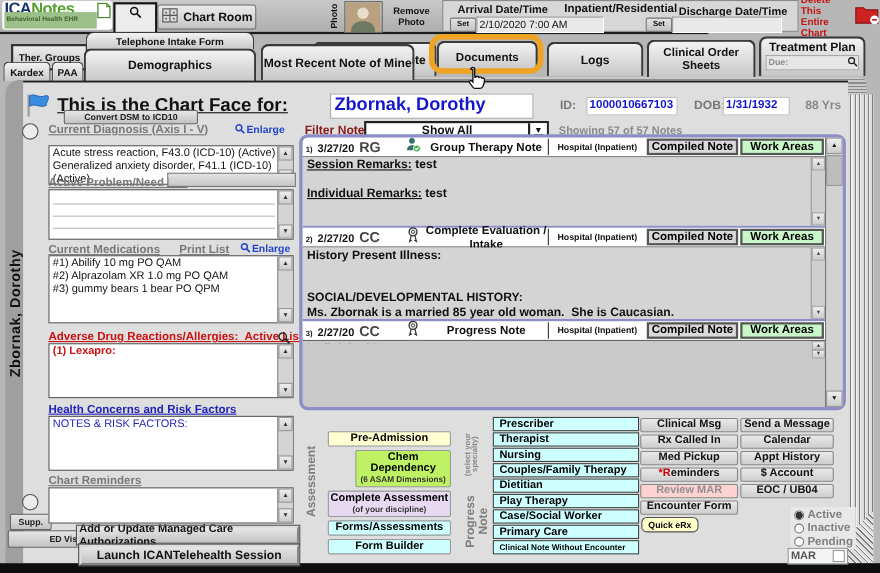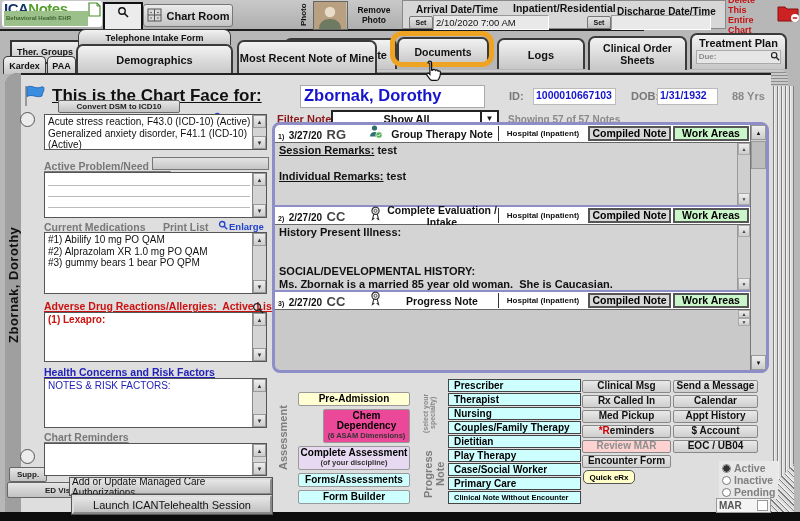--- a/index.html
+++ b/index.html
@@ -69,21 +69,21 @@
   .sbox{position:absolute;left:44px;width:223px;background:#fff;border:1px solid #555;z-index:8;box-sizing:border-box;}
   .sbox .content{position:absolute;left:0;top:0;right:13px;bottom:0;padding:1px 3px;overflow:hidden;font-size:10px;line-height:11.5px;}
   .vscroll{position:absolute;right:0;top:0;bottom:0;width:13px;background:#d4d4d4;border-left:1px solid #888;display:flex;flex-direction:column;justify-content:space-between;align-items:stretch;}
   .vscroll .arr{height:11px;background:linear-gradient(#eee,#ccc);border:1px solid #999;font-size:6px;display:flex;align-items:center;justify-content:center;color:#333;}
   .prob-row{height:10px;border-bottom:1px solid #bbb;}
   .line{white-space:nowrap;}
   .red{color:#cc1111;font-weight:bold;}
   .blue{color:#2222bb;}
   .problem-btn{position:absolute;left:152px;top:157px;width:115px;height:11px;background:linear-gradient(#e3e3e3,#c6c6c6);border:1px solid #777;z-index:9;}
   .mag-right{position:absolute;left:252px;top:300px;z-index:9;}
-  .wide-btn{position:absolute;background:linear-gradient(#e6e6e6,#c2c2c2);border:2px outset #ddd;outline:1px solid #555;font-weight:normal;display:flex;align-items:center;justify-content:center;z-index:9;}
+  .wide-btn{position:absolute;background:linear-gradient(#e6e6e6,#c2c2c2);border:2px outset #ddd;outline:1px solid #555;font-weight:bold;display:flex;align-items:center;justify-content:center;z-index:9;}
   
   .filter-label{position:absolute;left:277px;top:113px;font-size:11px;font-weight:bold;color:#8b1a1a;z-index:8;}
   .filter-dd{position:absolute;left:331px;top:110px;width:168px;height:17px;background:#fff;border:2px solid #222;z-index:8;display:flex;align-items:center;box-sizing:border-box;text-decoration:underline;}
   .filter-dd .val{flex:1;text-align:center;font-size:11px;font-weight:bold;}
   .filter-dd .dda{width:15px;height:100%;border-left:2px solid #222;display:flex;align-items:center;justify-content:center;font-size:8px;background:#fff;}
   .showing{position:absolute;left:508px;top:114px;font-size:10px;font-weight:bold;color:#8a8a8a;z-index:8;}
   .notes-panel{position:absolute;left:272px;top:122px;width:497px;height:251px;border:3px solid #8d8dc8;border-radius:8px;background:#c9c9c9;z-index:8;box-sizing:border-box;display:flex;}
   .notes-list{flex:1;display:flex;flex-direction:column;overflow:hidden;border-radius:5px 0 0 5px;}
   .panel-scroll{width:15px;background:#d2d2d2;border-left:1px solid #777;display:flex;flex-direction:column;}
   .panel-scroll .arr{height:13px;background:linear-gradient(#eee,#ccc);border:1px solid #999;font-size:6px;display:flex;align-items:center;justify-content:center;}
@@ -243,21 +243,21 @@
 
   <div class="convert-btn mini-gray-btn">Convert DSM to ICD10</div>
   <div class="sb-label" style="top:112px;">Current Diagnosis (Axis I - V)</div>
   <div class="enlarge" style="left:213px;top:112px;">
     <span><svg width="10" height="10" viewBox="0 0 12 12">
           <circle cx="5" cy="5" r="3.2" fill="none" stroke="#2244cc" stroke-width="1.6"></circle>
           <line x1="7.5" y1="7.5" x2="11" y2="11" stroke="#2244cc" stroke-width="1.8"></line>
         </svg></span>
     <span>Enlarge</span>
   </div>
-  <div class="sbox" style="top:114px;height:36px;">
+  <div class="sbox" style="top:132px;height:36px;">
     <div class="content" id="diag-lines">
         <div class="line">Acute stress reaction, F43.0 (ICD-10) (Active)</div>
         <div class="line">Generalized anxiety disorder, F41.1 (ICD-10)</div>
         <div class="line">(Active)</div>
       </div>
     <div class="vscroll">
         <span class="arr">▲</span>
         <span class="arr">▼</span>
       </div>
   </div>
@@ -419,21 +419,21 @@
       <span class="track"></span>
       <span class="arr">▼</span>
     </div>
   </div>
 
   <div class="vlabel" style="left:277px;top:390px;height:95px;font-size:11px;">Assessment</div>
   <div class="assess-wrap" id="assess-btns">
       <button class="abtn" style="background: rgb(255, 255, 210);">
         <div class="al">Pre-Admission</div>
       </button>
-      <button class="abtn" style="background: #ec4899; margin-left: 25px;">
+      <button class="abtn" style="background: #bef264; margin-left: 25px;">
         <div class="al">Chem Dependency</div>
         <div class="asub">(6 ASAM Dimensions)</div>
       </button>
       <button class="abtn" style="background: rgb(231, 217, 241);">
         <div class="al">Complete Assessment</div>
         <div class="asub">(of your discipline)</div>
       </button>
       <button class="abtn" style="background: rgb(205, 255, 255);">
         <div class="al">Forms/Assessments</div>
       </button>

